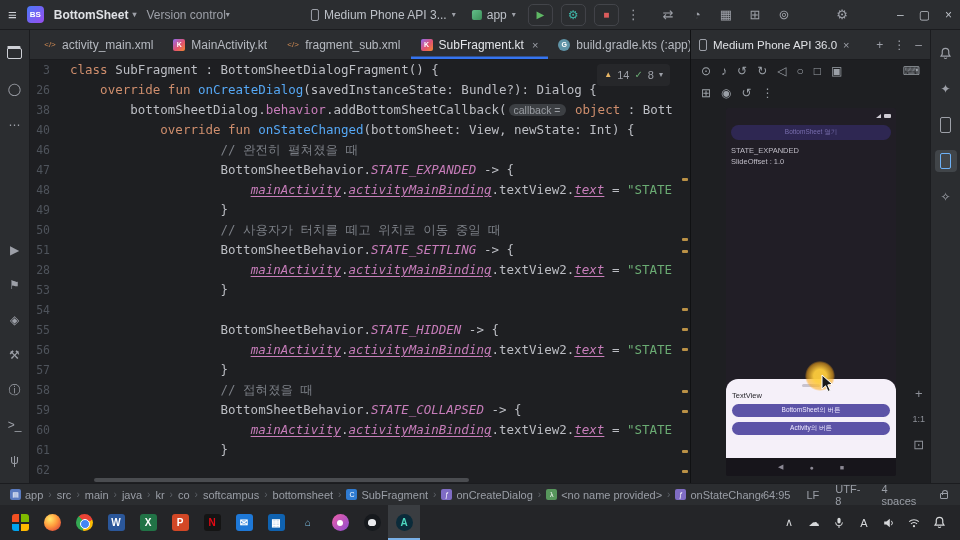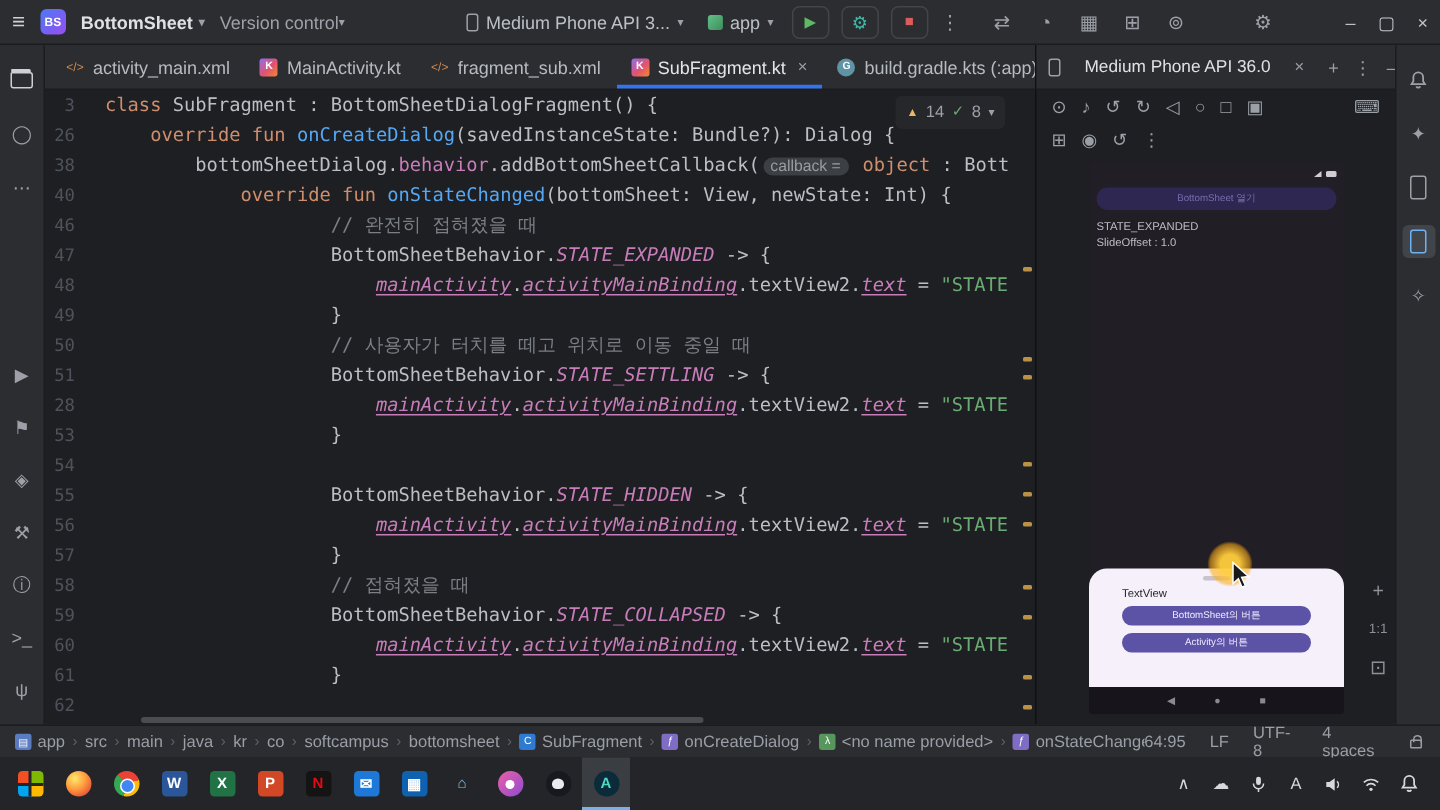--- a/index.html
+++ b/index.html
@@ -66,33 +66,33 @@
   .sg-h{background:#3c3f43;color:#9a9da3;border-radius:7px;padding:0 5px;font-size:10.5px;font-family:"Liberation Sans",sans-serif;margin:0 2px}
   .inspections{position:absolute;top:4px;right:20px;display:flex;align-items:center;gap:5px;font-size:11px;color:#9da0a8;background:rgba(43,45,48,.6);padding:1px 7px;border-radius:4px;font-family:"Liberation Sans",sans-serif}
   .w-ic{color:#e8b665;font-size:8px}
   .ok-ic{color:#6aab73;font-size:10px}
   .stripe{position:absolute;top:0;right:0;width:10px;bottom:0}
   .smark{position:absolute;right:2px;width:6px;height:3px;background:#ba9146;border-radius:1px}
   .hscroll{position:absolute;bottom:1px;left:64px;width:375px;height:4px;background:#4a4c50;border-radius:2px}
 
   
   .panel{width:240px;flex:none;background:#1e1f22;border-left:1px solid #101113;display:flex;flex-direction:column}
-  .panel-header{height:30px;flex:none;background:#2b2d30;border-bottom:1px solid #1b1c1f;display:flex;align-items:center;gap:16px;padding:0 8px;font-size:11.5px;color:#dfe1e5;white-space:nowrap}
+  .panel-header{height:30px;flex:none;background:#2b2d30;border-bottom:1px solid #1b1c1f;display:flex;align-items:center;gap:6px;padding:0 8px;font-size:11.5px;color:#dfe1e5;white-space:nowrap}
   .panel-header .x{color:#9da0a8;font-size:11px}
   .ph-right{margin-left:auto;display:flex;gap:10px;color:#9da0a8;font-size:12px}
   .ptool{height:22px;flex:none;display:flex;align-items:center;gap:10px;padding:0 10px;color:#9ba0a7;font-size:12px}
   .device-area{flex:1;position:relative}
   .device-screen{position:absolute;left:35px;top:4px;width:170px;height:368px;background:#211e26;border-radius:2px;overflow:hidden}
   .dstatus{display:flex;justify-content:flex-end;align-items:center;height:12px;padding:4px 5px 0}
   .sig{width:0;height:0;border-left:5px solid transparent;border-bottom:4px solid #cfccd4}
   .batt{width:7px;height:4px;background:#cfccd4;border-radius:1px;margin-left:3px}
   .dbtn-top{margin:5px 5px 0;height:15px;background:#2e2752;border-radius:9px;display:flex;align-items:center;justify-content:center;font-size:6.5px;color:#776dad}
   .dstate{margin:6px 0 0 5px;font-size:7.5px;color:#bfbcc6}
   .dslide{margin:2px 0 0 5px;font-size:7.5px;color:#bfbcc6}
-  .sheet{position:absolute;left:0;right:0;bottom:18px;height:79px;background:#f5f0f9;border-radius:12px 12px 0 0;padding:3px 22px}
+  .sheet{position:absolute;left:0;right:0;bottom:18px;height:79px;background:#f5f0f9;border-radius:12px 12px 0 0;padding:3px 6px}
   .handle{width:18px;height:3px;background:#c8c3cf;border-radius:2px;margin:2px auto 4px}
   .tv{font-size:7.5px;color:#201f24;margin:1px 0 4px}
   .sbtn{height:13px;background:#5c53a7;border-radius:7px;color:#efeaff;font-size:6.5px;display:flex;align-items:center;justify-content:center;margin-bottom:5px}
   .dnav{position:absolute;bottom:0;left:0;right:0;height:18px;background:#17151b;display:flex;align-items:center;justify-content:center;gap:26px;color:#8b8894}
   .dnav-ic{font-size:7px}
   .click-halo{position:absolute;left:114px;top:257px;width:30px;height:30px;border-radius:50%;background:radial-gradient(circle,rgba(255,205,60,.95) 30%,rgba(255,170,20,.55) 62%,rgba(255,170,20,0) 72%)}
   .cursor{position:absolute;left:130px;top:270px}
   .zoomctl{position:absolute;right:5px;top:282px;display:flex;flex-direction:column;align-items:center;gap:13px;color:#8d9098;font-size:13px}
   .zoomctl .z:nth-child(2){font-size:9px}
 
@@ -239,21 +239,21 @@
             <div class="code-line">
               <span class="ln">38</span>
               <span class="lc"><span class="sg-t">        bottomSheetDialog.</span><span class="sg-v">behavior</span><span class="sg-t">.addBottomSheetCallback(</span><span class="sg-h">callback =</span><span class="sg-t"> </span><span class="sg-k">object</span><span class="sg-t"> : Bott</span></span>
             </div>
             <div class="code-line">
               <span class="ln">40</span>
               <span class="lc"><span class="sg-t">            </span><span class="sg-k">override</span><span class="sg-t"> </span><span class="sg-k">fun</span><span class="sg-t"> </span><span class="sg-f">onStateChanged</span><span class="sg-t">(bottomSheet: View, newState: Int) {</span></span>
             </div>
             <div class="code-line">
               <span class="ln">46</span>
-              <span class="lc"><span class="sg-m">                    // 완전히 접혀졌을 때</span></span>
+              <span class="lc"><span class="sg-m">                    // 완전히 펼쳐졌을 때</span></span>
             </div>
             <div class="code-line">
               <span class="ln">47</span>
               <span class="lc"><span class="sg-t">                    BottomSheetBehavior.</span><span class="sg-c">STATE_EXPANDED</span><span class="sg-t"> -&gt; {</span></span>
             </div>
             <div class="code-line">
               <span class="ln">48</span>
               <span class="lc"><span class="sg-t">                        </span><span class="sg-p">mainActivity</span><span class="sg-t">.</span><span class="sg-p">activityMainBinding</span><span class="sg-t">.textView2.</span><span class="sg-p">text</span><span class="sg-t"> = </span><span class="sg-s">"STATE</span></span>
             </div>
             <div class="code-line">

